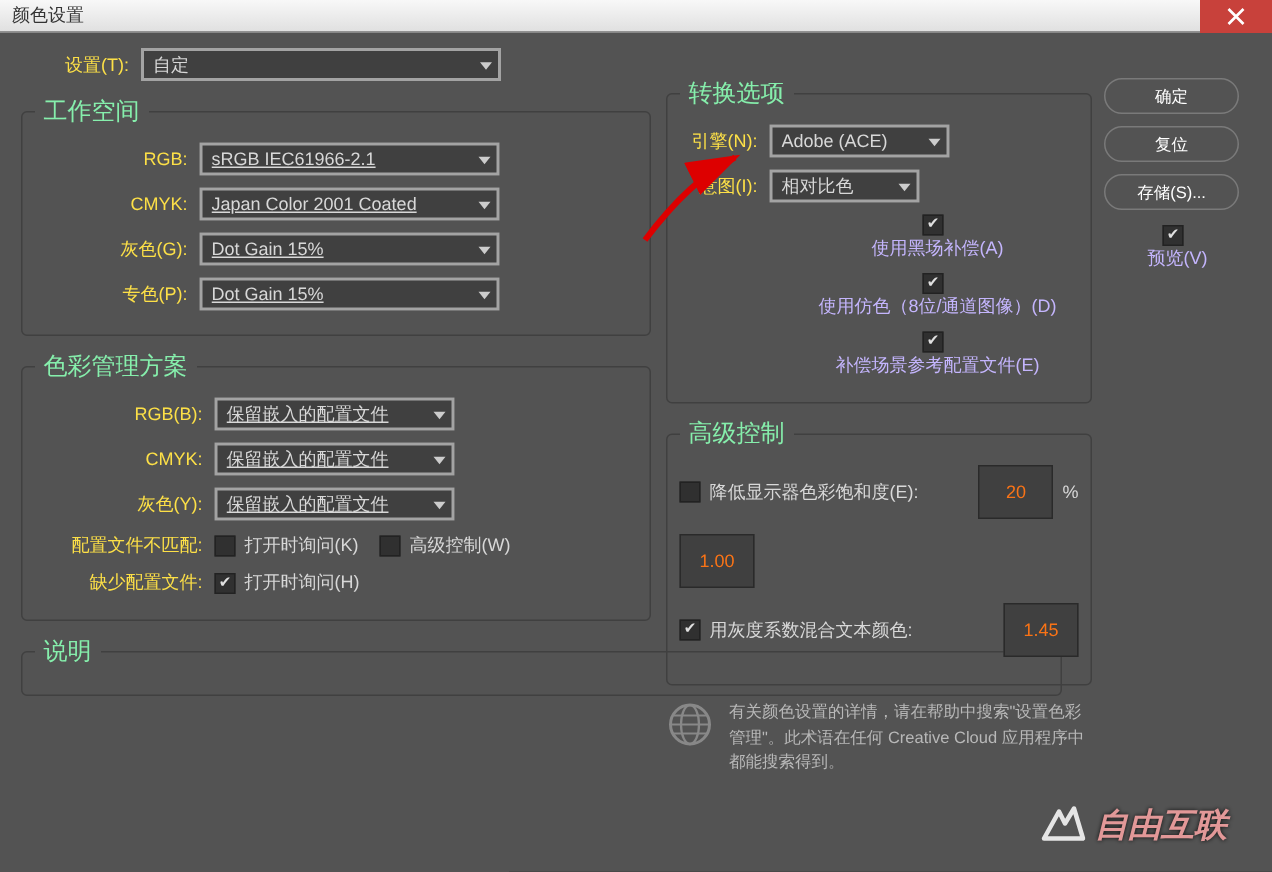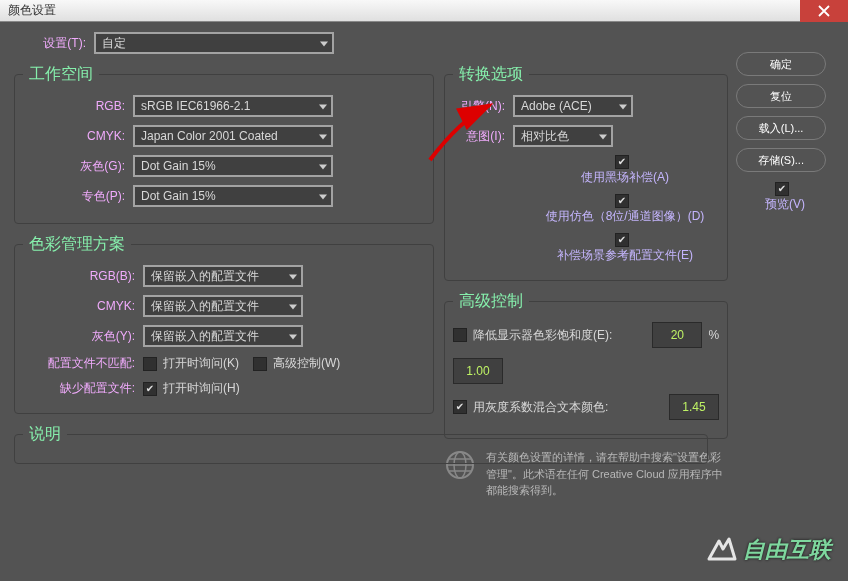--- a/index.html
+++ b/index.html
@@ -7,47 +7,47 @@
   .window { width: 848px; height: 581px; background: #535353; position: relative; }
   .titlebar { height: 22px; background: linear-gradient(#f8f8f8, #e0e0e0); display: flex; align-items: center; padding: 0 8px; position: relative; border-bottom: 1px solid #888; }
   .titlebar-text { font-size: 12px; color: #333; }
   .close-btn { position: absolute; right: 0; top: 0; width: 48px; height: 22px; background: #c8413b; color: #fff; display: flex; align-items: center; justify-content: center; cursor: pointer; }
   .close-btn svg { width: 12px; height: 12px; }
   .content { padding: 10px 14px 14px 14px; color: #d8d8d8; font-size: 12px; display: flex; gap: 0; }
   .left-col { width: 420px; }
   .mid-col { width: 290px; margin-left: 10px; }
   .right-col { width: 100px; margin-left: 8px; padding-top: 20px; }
   .row { display: flex; align-items: center; margin-bottom: 8px; }
-  .label { text-align: right; padding-right: 8px; color: #f0abfc; }
+  .label { text-align: right; padding-right: 8px; color: #fde047; }
   .l-set { width: 80px; }
   .l-ws { width: 110px; }
   .l-cm { width: 120px; }
   .l-cv { width: 60px; }
   select, .select { background: #404040; color: #d8d8d8; border: 2px solid #a3a3a3; font-size: 12px; padding: 2px 18px 2px 6px; height: 22px; appearance: none; position: relative; cursor: pointer; }
   .select-wrap { position: relative; display: inline-block; }
   .select-wrap::after { content: ""; position: absolute; right: 6px; top: 50%; transform: translateY(-30%); border-left: 4px solid transparent; border-right: 4px solid transparent; border-top: 5px solid #ccc; pointer-events: none; }
   .w-wide { width: 240px; }
-  .w-med { width: 200px; }
+  .w-med { width: 200px; text-decoration: underline; }
   .w-sm { width: 120px; }
   .w-xs { width: 100px; }
   fieldset { border: 1px solid #404040; border-radius: 4px; margin-top: 10px; padding: 10px 8px 8px 8px; position: relative; }
   legend { padding: 0 6px; color: #86efac; font-size: 16px; }
   .chk { width: 14px; height: 14px; background: #303030; border: 1px solid #222; display: inline-flex; align-items: center; justify-content: center; margin-right: 6px; cursor: pointer; flex-shrink: 0; }
   .chk.checked::after { content: "✔"; color: #e0e0e0; font-size: 10px; line-height: 1; }
   .chk-row { display: flex; align-items: center; margin-bottom: 8px; color: #c4b5fd; flex-direction: column; }
   .chk-label { cursor: pointer; }
   .pill-btn { width: 90px; height: 24px; border-radius: 12px; border: 1px solid #7a7a7a; background: transparent; color: #ffffff; font-size: 11px; margin-bottom: 8px; cursor: pointer; display: flex; align-items: center; justify-content: center; }
-  .num-input { width: 50px; height: 26px; background: #404040; border: 1px solid #2a2a2a; color: #bef264; text-align: center; font-size: 12px; padding: 0; }
+  .num-input { width: 50px; height: 36px; background: #404040; border: 1px solid #2a2a2a; color: #f97316; text-align: center; font-size: 12px; padding: 0; }
   .pct { margin-left: 6px; }
   .adv-row { display: flex; align-items: center; justify-content: space-between; margin-bottom: 10px; }
   .adv-left { display: flex; align-items: center; }
   .info-row { display: flex; align-items: flex-start; gap: 10px; margin-top: 10px; color: #b8b8b8; line-height: 1.5; }
   .info-icon { width: 32px; height: 32px; flex-shrink: 0; }
   .arrow-overlay { position: absolute; left: 420px; top: 100px; pointer-events: none; }
-  .watermark { position: absolute; right: 17px; bottom: 16px; display: flex; align-items: center; color: #86efac; font-size: 22px; font-weight: bold; font-style: italic; opacity: 0.85; text-shadow: 0 0 3px #000; }
+  .watermark { position: absolute; right: 30px; bottom: 16px; display: flex; align-items: center; color: #fca5a5; font-size: 22px; font-weight: bold; font-style: italic; opacity: 0.85; text-shadow: 0 0 3px #000; }
   .watermark svg { margin-right: 4px; }
   .indent { padding-left: 78px; }
 </style>
 </head>
 <body>
 
 <div class="window">
   <div class="titlebar">
     <span class="titlebar-text">颜色设置</span>
     <div class="close-btn">
@@ -113,21 +113,21 @@
           <span class="chk-label">打开时询问(H)</span>
         </div>
       </fieldset>
 
       <fieldset style="width:694px;">
         <legend>说明</legend>
       </fieldset>
     </div>
 
     <div class="mid-col">
-      <fieldset style="margin-top:32px;">
+      <fieldset style="margin-top:20px;">
         <legend>转换选项</legend>
         <div class="row">
             <span class="label l-cv">引擎(N):</span>
             <span class="select-wrap"><select class="w-sm"><option>Adobe (ACE)</option></select></span>
           </div>
         <div class="row">
             <span class="label l-cv">意图(I):</span>
             <span class="select-wrap"><select class="w-xs"><option>相对比色</option></select></span>
           </div>
         <div class="chk-row indent">
@@ -171,21 +171,20 @@
           <ellipse cx="16" cy="16" rx="6" ry="13" fill="none" stroke="#888" stroke-width="1.5"></ellipse>
           <path d="M3 16 H29 M5 10 H27 M5 22 H27" stroke="#888" stroke-width="1.3"></path>
         </svg>
         <div style="font-size:11px;">有关颜色设置的详情，请在帮助中搜索"设置色彩管理"。此术语在任何 Creative Cloud 应用程序中都能搜索得到。</div>
       </div>
     </div>
 
     <div class="right-col">
       <button class="pill-btn">确定</button>
       <button class="pill-btn">复位</button>
-      <button class="pill-btn">载入(L)...</button>
       <button class="pill-btn">存储(S)...</button>
       <div class="chk-row" style="margin-top:10px;">
         <span class="chk checked"></span>
         <span class="chk-label">预览(V)</span>
       </div>
     </div>
   </div>
 
   <svg class="arrow-overlay" width="90" height="70">
     <defs>

